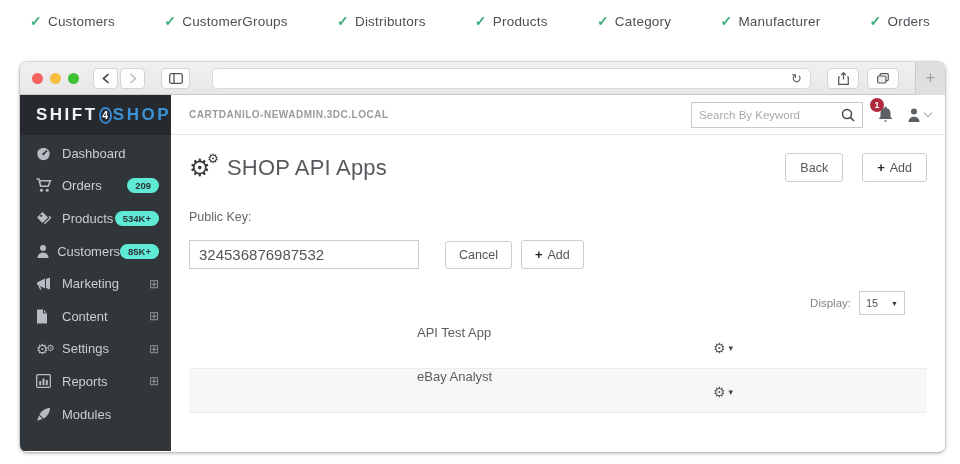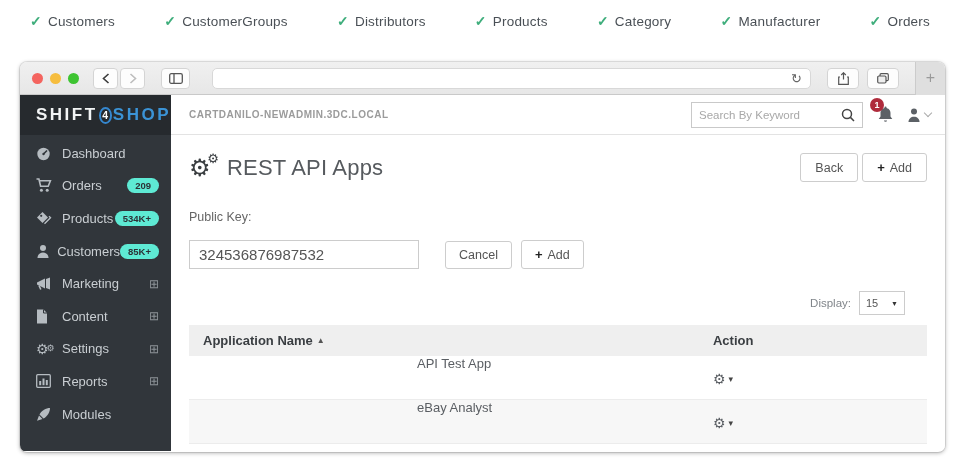--- a/index.html
+++ b/index.html
@@ -67,21 +67,21 @@
   
   .pagehead { display:flex; align-items:center; padding:18px 18px 14px 18px; }
   .titlewrap { display:flex; align-items:center; gap:10px; flex:1; }
   .title-gears { color:#3a3e41; position:relative; width:28px; }
   .title-gears .g1 { font-size:24px; }
   .title-gears .g2 { font-size:13px; position:absolute; top:-3px; right:-2px; }
   .pagetitle { font-size:22px; color:#565a5e; font-weight:normal; letter-spacing:.2px; }
   .btn { background:#fff; border:1px solid #cdcdcd; border-radius:3px; color:#555; font-size:12.5px;
          padding:6px 14px; display:inline-flex; align-items:center; gap:5px; cursor:pointer; font-family:"Liberation Sans",sans-serif; }
   .btn .plus { font-weight:bold; color:#222; font-size:13px; }
-  .headbtns { display:flex; gap:4px; }
+  .headbtns { display:flex; gap:19px; }
 
   
   .content { padding:6px 18px 0 18px; flex:1; display:flex; flex-direction:column; }
   .fieldlabel { font-size:12.5px; color:#666; margin:8px 0 16px 0; }
   .formrow { display:flex; align-items:center; gap:9px; }
   .pkinput { width:230px; height:29px; border:1px solid #ccc; font-size:15px; color:#555; padding:0 9px;
              font-family:"Liberation Sans",sans-serif; outline:none; }
   .formrow .btn { padding:6px 13px; }
   .gap-lg { width:8px; }
 
@@ -331,21 +331,21 @@
             <span class="chev"></span>
           </div>
         </div>
       </div>
 
       <div class="pagehead">
         <div class="titlewrap">
           <span class="title-gears">
             <span class="g1">⚙</span><span class="g2">⚙</span>
           </span>
-          <h1 class="pagetitle">REST API Apps</h1>
+          <h1 class="pagetitle">SHOP API Apps</h1>
         </div>
         <div class="headbtns">
           <button class="btn">
               <span>Back</span>
             </button>
           <button class="btn">
               <span class="plus">+</span>
               <span>Add</span>
             </button>
         </div>
@@ -368,27 +368,20 @@
 
         <div class="displayrow">
           <span class="displaylabel">Display:</span>
           <div class="select">
             <span>15</span>
             <span class="car">▼</span>
           </div>
         </div>
 
         <div class="table">
-          <div class="thead">
-            <div class="col1">
-              <span>Application Name</span>
-              <span class="sort">▲</span>
-            </div>
-            <div class="col2"><span>Action</span></div>
-          </div>
 
           <div class="trow">
             <div class="col1">API Test App</div>
             <div class="col2">
               <span class="actionicon">
                 <span class="ag">⚙</span>
                 <span class="ac">▾</span>
               </span>
             </div>
           </div>

